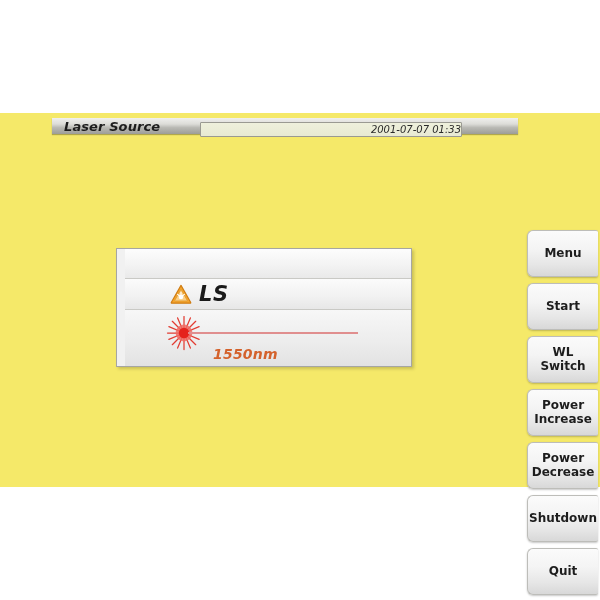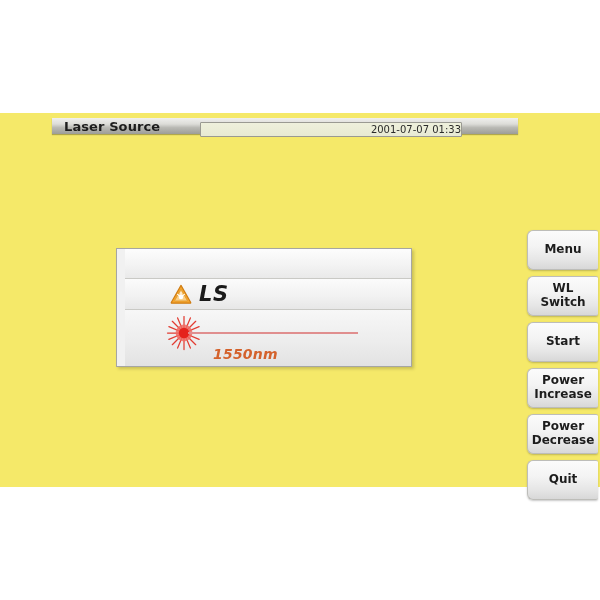--- a/index.html
+++ b/index.html
@@ -30,20 +30,21 @@
     position: absolute;
     left: 52px;
     top: 5px;
     width: 466px;
     height: 16px;
     border-radius: 0;
     background: linear-gradient(to bottom, #f0f0ee 0%, #dcdcd8 38%, #b9b9b4 60%, #9d9d98 100%);
     box-shadow: 0 1px 1px rgba(0,0,0,0.28);
     display: flex;
     align-items: center;
+    font-style: italic;
   }
   #title-bar-label {
     margin-left: 12px;
     font-size: 13px;
     font-weight: bold;
     color: #1d1d1d;
     letter-spacing: 0.1px;
     white-space: nowrap;
   }
   #datetime-field {
@@ -153,21 +154,21 @@
   #button-rail {
     position: absolute;
     left: 527px;
     top: 117px;
     width: 71px;
     display: flex;
     flex-direction: column;
   }
   .side-button {
     width: 71px;
-    height: 40px;
+    height: 47px;
     margin-bottom: 6px;
     box-sizing: border-box;
     border-radius: 6px 2px 2px 6px;
     background: linear-gradient(to bottom, #fbfbfb 0%, #f4f4f4 40%, #e6e6e6 75%, #d8d8d8 100%);
     border: 1px solid #bdbdb9;
     border-right: none;
     box-shadow: 0 1px 2px rgba(0,0,0,0.22);
     display: flex;
     align-items: center;
     justify-content: center;
@@ -234,22 +235,23 @@
         <circle cx="18" cy="18" r="5.2" fill="#e5231c"></circle>
       </svg>
       <div id="laser-beam-line"></div>
       <span id="wavelength-label">1550nm</span>
     </div>
 
   </div>
 
   <div id="button-rail">
     <div class="side-button">Menu</div>
+    <div class="side-button">Start</div>
     <div class="side-button">WL Switch</div>
-    <div class="side-button">Start</div>
     <div class="side-button">Power
 Increase</div>
     <div class="side-button">Power
 Decrease</div>
+    <div class="side-button">Shutdown</div>
     <div class="side-button">Quit</div>
   </div>
 
 </div>
 
 </body></html>

